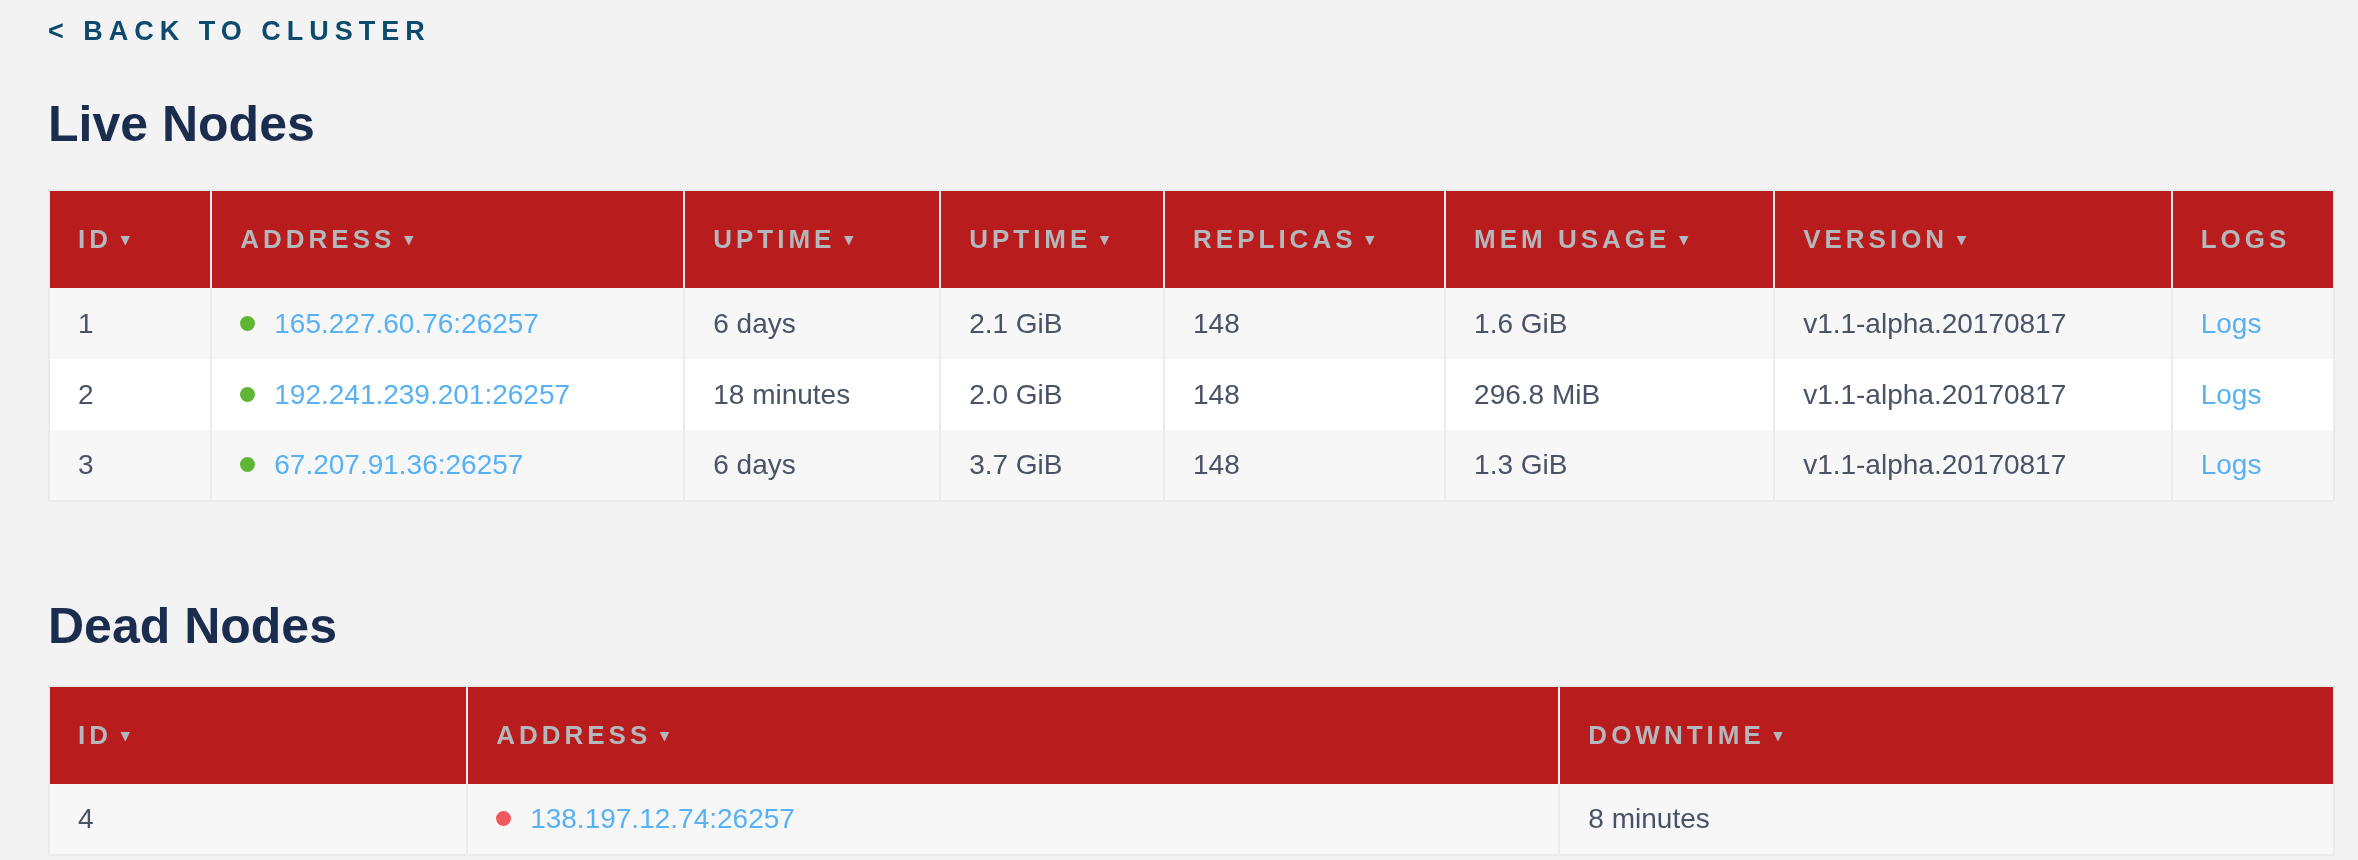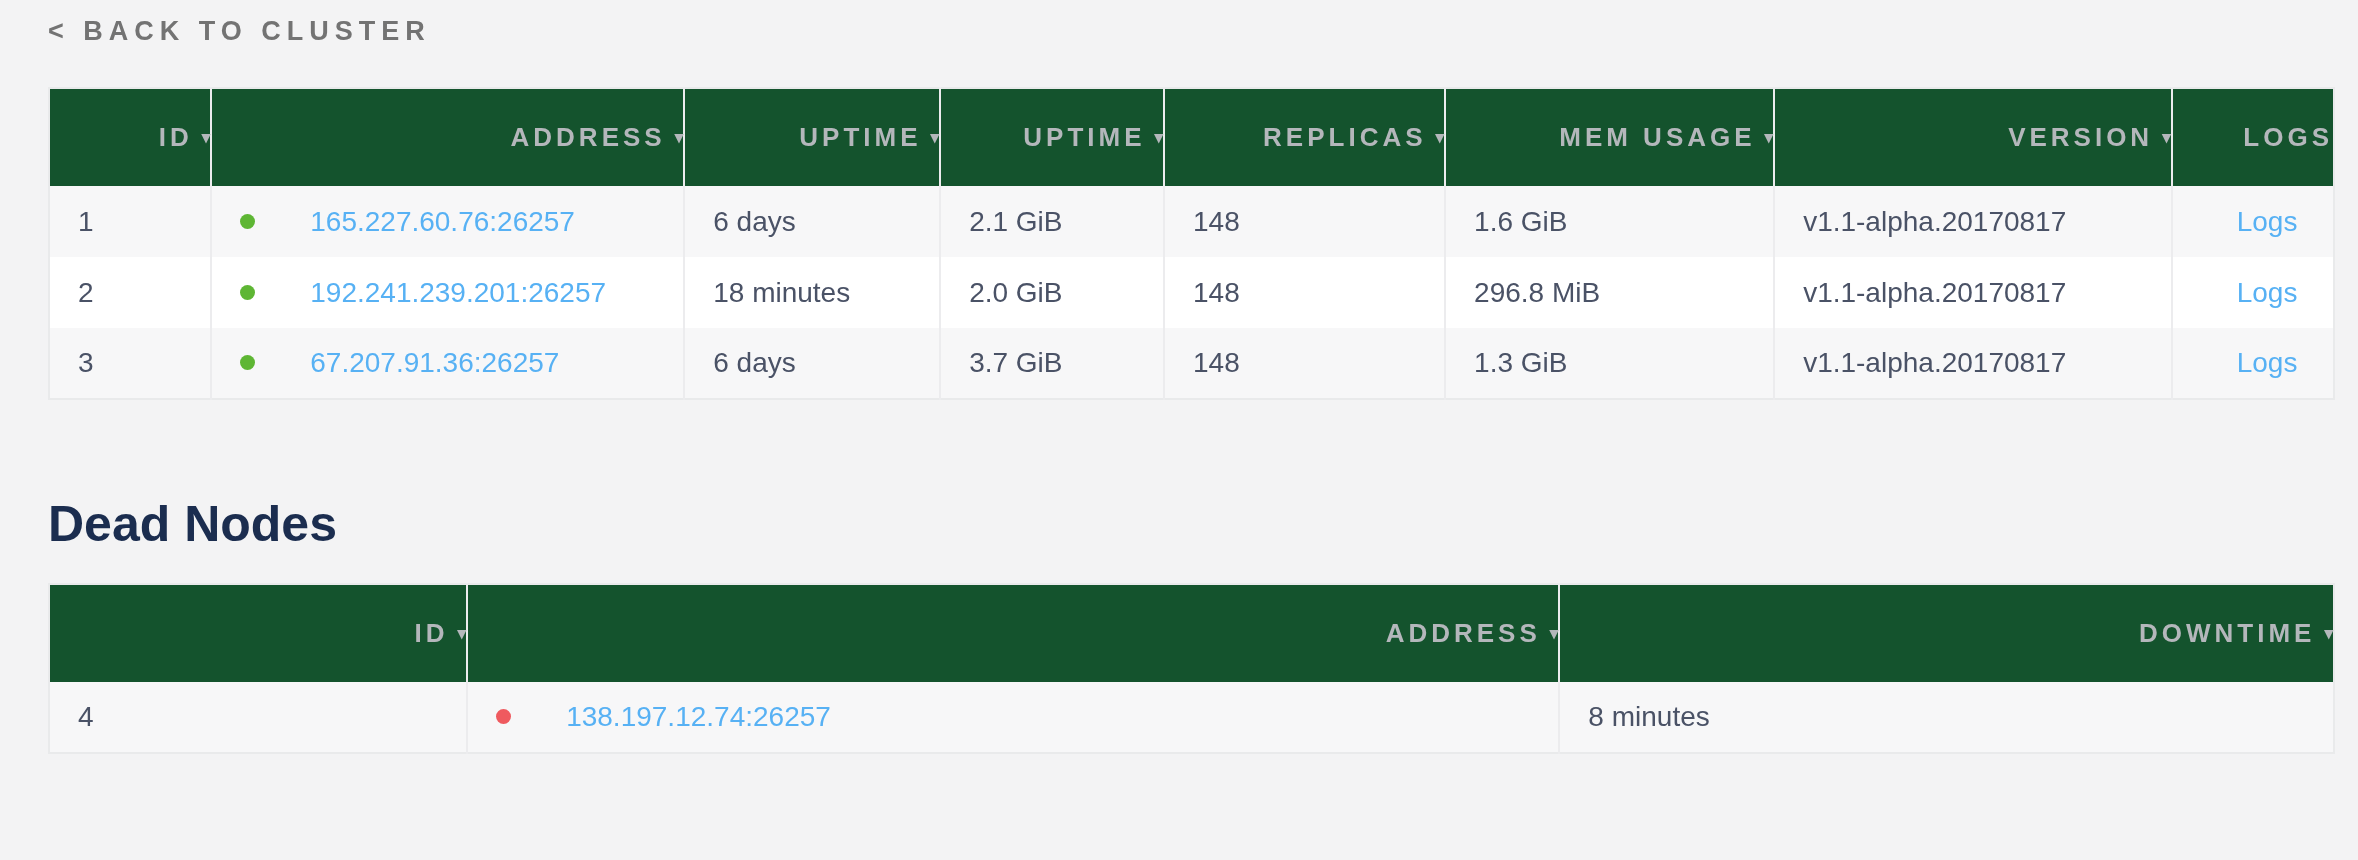--- a/index.html
+++ b/index.html
@@ -6,21 +6,21 @@
   html, body {
     width: 2358px; height: 860px;
     background: #f3f3f4;
     font-family: "Liberation Sans", sans-serif;
     overflow: hidden;
   }
   .container { margin-left: 48px; width: 2287px; padding-top: 16px; }
 
   .back-link {
     display: inline-block;
-    color: #737373;
+    color: #0c4a6e;
     font-size: 27px;
     font-weight: bold;
     letter-spacing: 6px;
     text-decoration: none;
     cursor: pointer;
   }
 
   .section-title {
     color: #1b2d4f;
     font-size: 50px;
@@ -34,27 +34,27 @@
     width: 100%;
     border-collapse: collapse;
     background: #ffffff;
     border: 2px solid #e9eaeb;
   }
   table.nodes.live { margin-top: 40px; }
   table.nodes.dead { margin-top: 34px; }
 
   table.nodes th {
     height: 98px;
-    text-align: right;
+    text-align: left;
     padding-left: 28px;
     color: #b4b7bb;
     font-size: 26px;
     font-weight: bold;
     letter-spacing: 4px;
-    background: #14532d;
+    background: #b91c1c;
     border-right: 2px solid #ececee;
     white-space: nowrap;
     cursor: pointer;
   }
   table.nodes th:last-child { border-right: none; }
 
   table.nodes td {
     height: 71px;
     padding-left: 28px;
     font-size: 28px;
@@ -80,30 +80,30 @@
     margin-right: 19px;
     vertical-align: 2px;
   }
   .dot.live { background: #5eb634; }
   .dot.dead { background: #ef5a5f; }
 
   a.addr-link, a.logs-link {
     color: #57b1f4;
     text-decoration: none;
     cursor: pointer;
-    margin-left: 36px;
   }
 </style>
 </head>
 <body>
 
 <div class="container">
 
   <a class="back-link">&lt; BACK TO CLUSTER</a>
 
+  <h1 class="section-title live">Live Nodes</h1>
 
   <table class="nodes live">
     <colgroup>
       <col style="width:7.1%">
         <col style="width:20.7%">
         <col style="width:11.2%">
       <col style="width:9.8%">
         <col style="width:12.3%">
         <col style="width:14.4%">
       <col style="width:17.4%">

